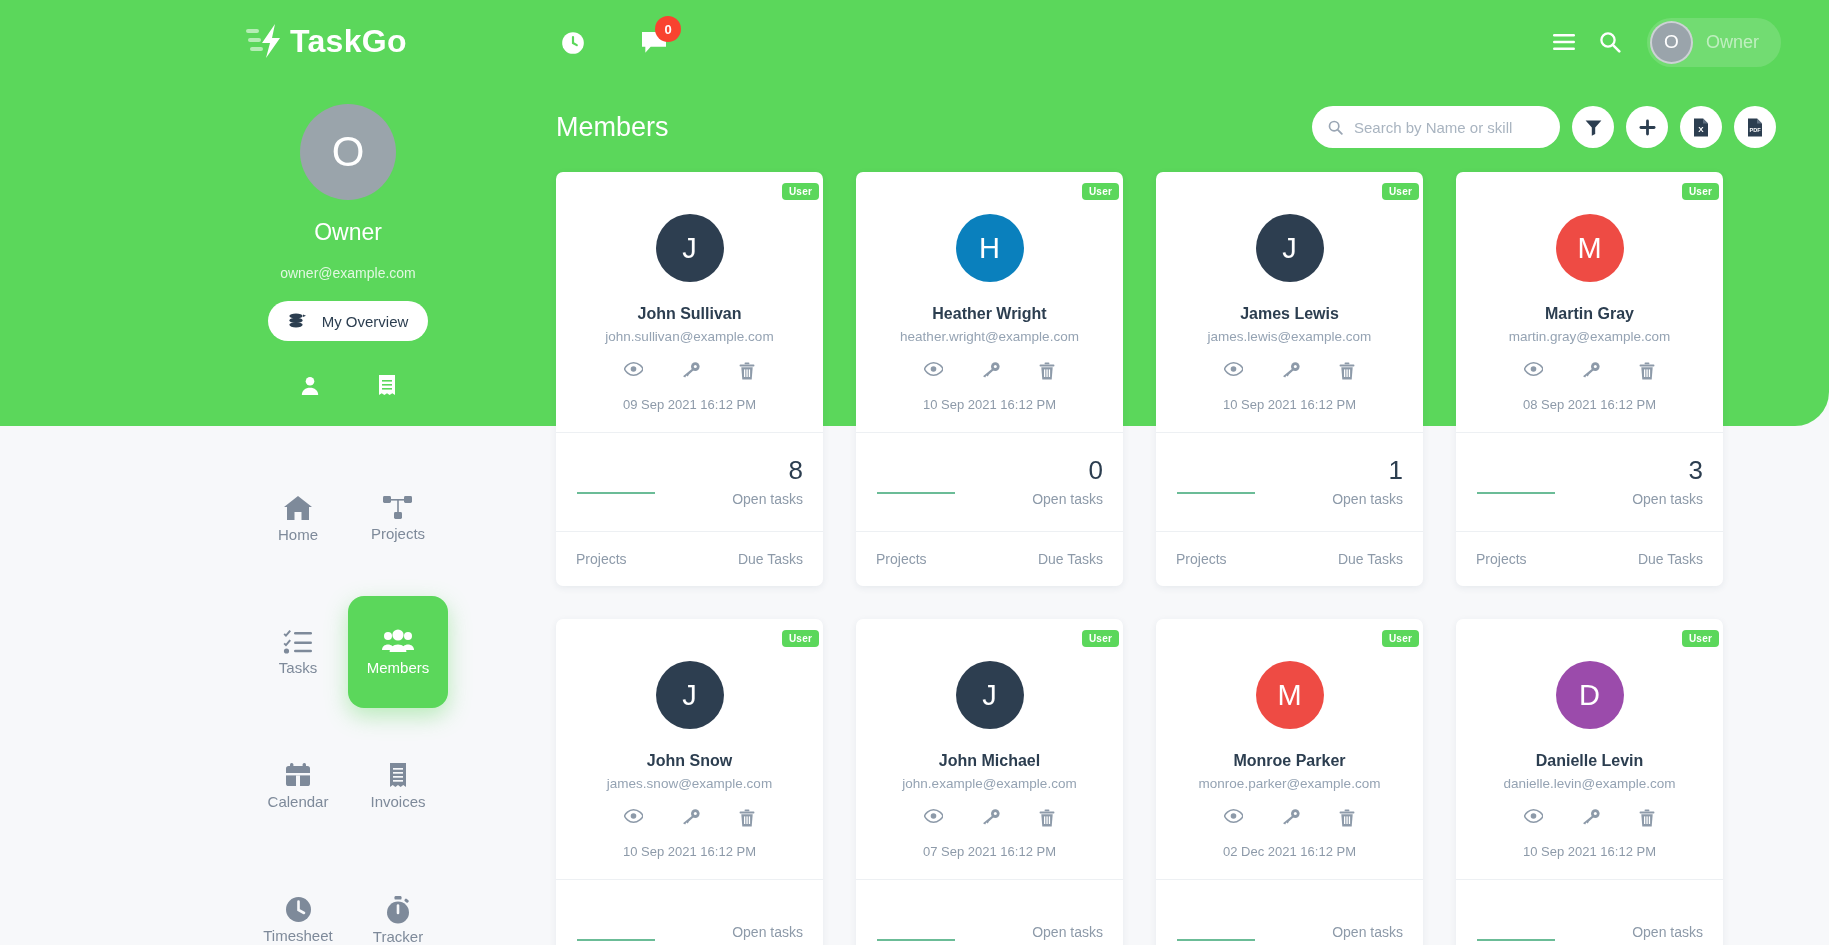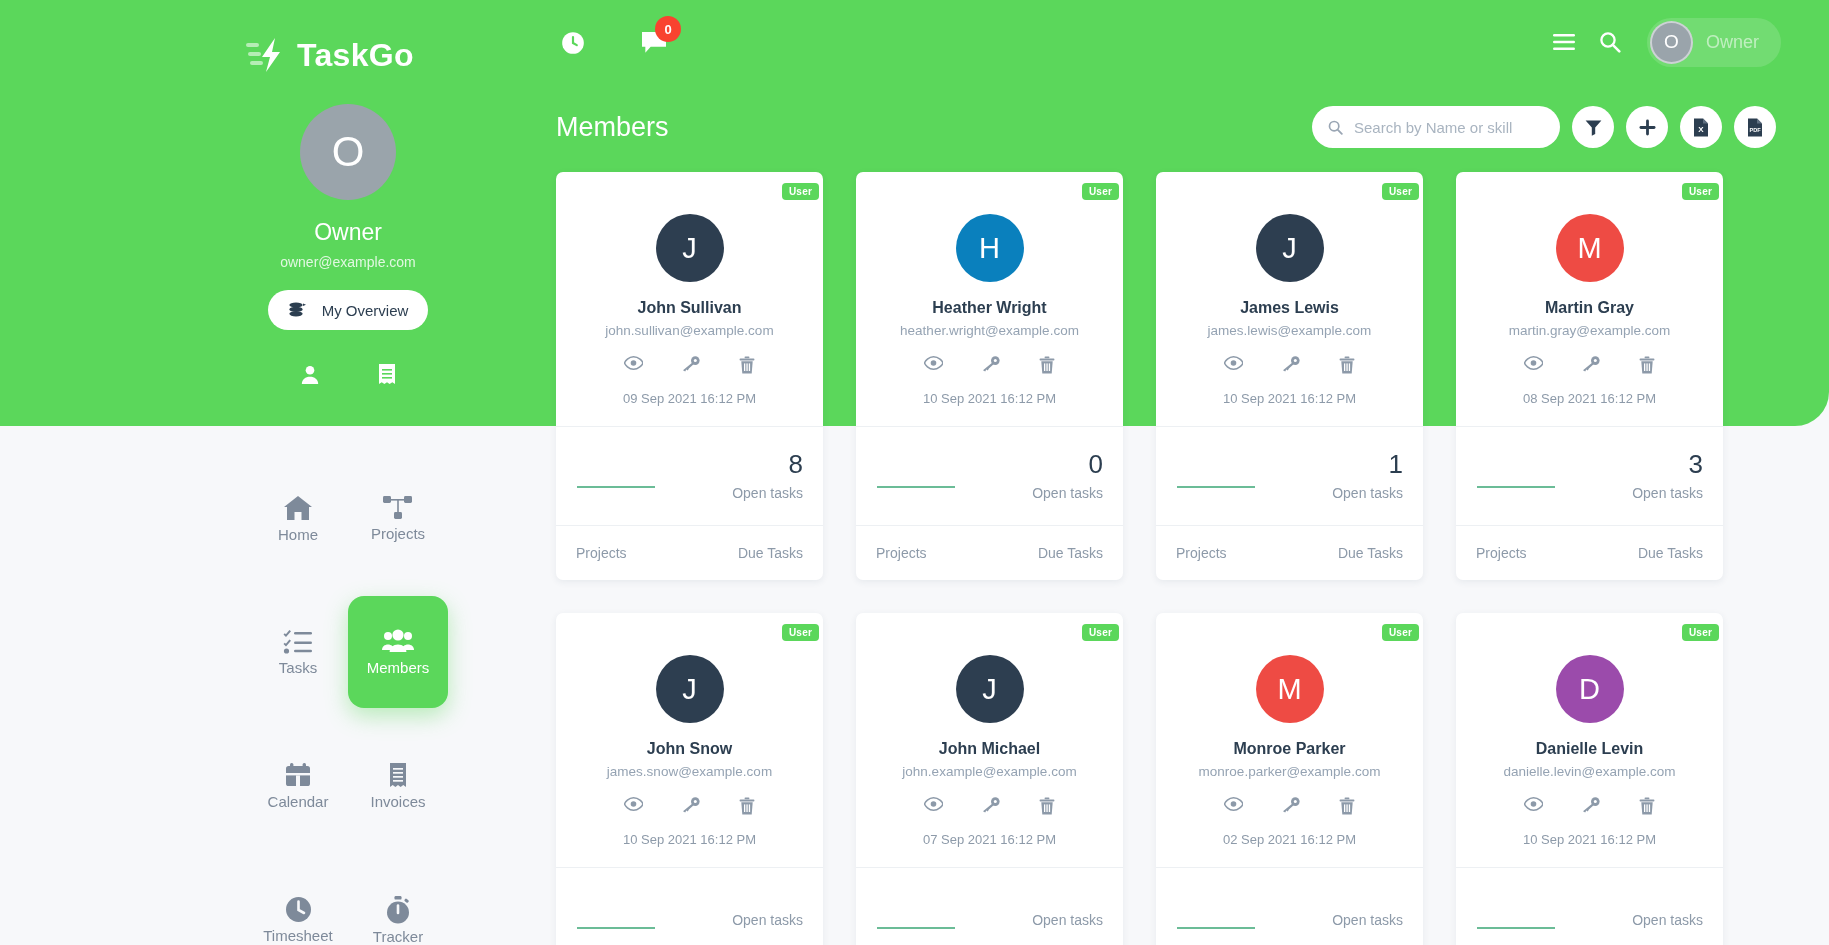--- a/index.html
+++ b/index.html
@@ -38,22 +38,22 @@
 
   
   .topbar {
     position: absolute;
     left: 0; top: 0;
     width: 1829px; height: 84px;
     z-index: 12;
   }
   .brand {
     position: absolute;
-    left: 246px; top: 36px;
-    display: flex; align-items: center; gap: 9px;
+    left: 246px; top: 22px;
+    display: flex; align-items: center; gap: 2px;
   }
   .brand-mark { width: 42px; height: 38px; display: block; }
   .brand-name {
     color: #ffffff;
     font-size: 32px;
     font-weight: bold;
     letter-spacing: 0.3px;
     line-height: 38px;
   }
 
@@ -139,21 +139,21 @@
     color: #ffffff;
     font-size: 42px;
     line-height: 1;
   }
   .profile-name {
     margin-top: 19px;
     color: #ffffff;
     font-size: 23px;
   }
   .profile-email {
-    margin-top: 8px;
+    margin-top: 19px;
     color: rgba(255,255,255,0.82);
     font-size: 14px;
   }
   .overview-btn {
     margin: 20px auto 0;
     width: 160px; height: 40px;
     background: #ffffff;
     border-radius: 22px;
     display: flex; align-items: center; justify-content: center;
     gap: 15px;
@@ -278,21 +278,21 @@
   .card-avatar {
     width: 68px; height: 68px;
     margin: 0 auto;
     border-radius: 50%;
     display: flex; align-items: center; justify-content: center;
     color: #ffffff;
     font-size: 29px;
     cursor: pointer;
   }
   .card-name {
-    margin-top: 17px;
+    margin-top: 23px;
     font-size: 16px;
     font-weight: bold;
     color: #2c3e50;
   }
   .card-email {
     margin-top: 6px;
     font-size: 13.5px;
     color: #95a3b3;
   }
   .card-actions {
@@ -885,21 +885,21 @@
           <svg width="16" height="18" viewBox="0 0 16 18">
             <rect x="0.6" y="2.4" width="14.8" height="2.1" rx="0.8" fill="#8d9aa9"></rect>
             <rect x="5.6" y="0.4" width="4.8" height="1.9" rx="0.7" fill="#8d9aa9"></rect>
             <path d="M2.3 5.2h11.4l-1 12.2H3.3z" fill="#8d9aa9"></path>
             <rect x="5" y="7.4" width="1.3" height="7.6" fill="#ffffff"></rect>
             <rect x="7.4" y="7.4" width="1.3" height="7.6" fill="#ffffff"></rect>
             <rect x="9.8" y="7.4" width="1.3" height="7.6" fill="#ffffff"></rect>
           </svg>
         </span>
       </div>
-      <div class="card-date">02 Sep 2021 16:12 PM</div>
+      <div class="card-date">02 Dec 2021 16:12 PM</div>
     </div>
     <div class="card-stats">
       <div class="stat-spark">
         <svg width="80" height="26" viewBox="0 0 80 26">
           <line x1="1" y1="24" x2="79" y2="24" stroke="#3aa675" stroke-width="1.3"></line>
         </svg>
       </div>
       <div class="stat-right">
         <div class="stat-value"></div>
         <div class="stat-label">Open tasks</div>

